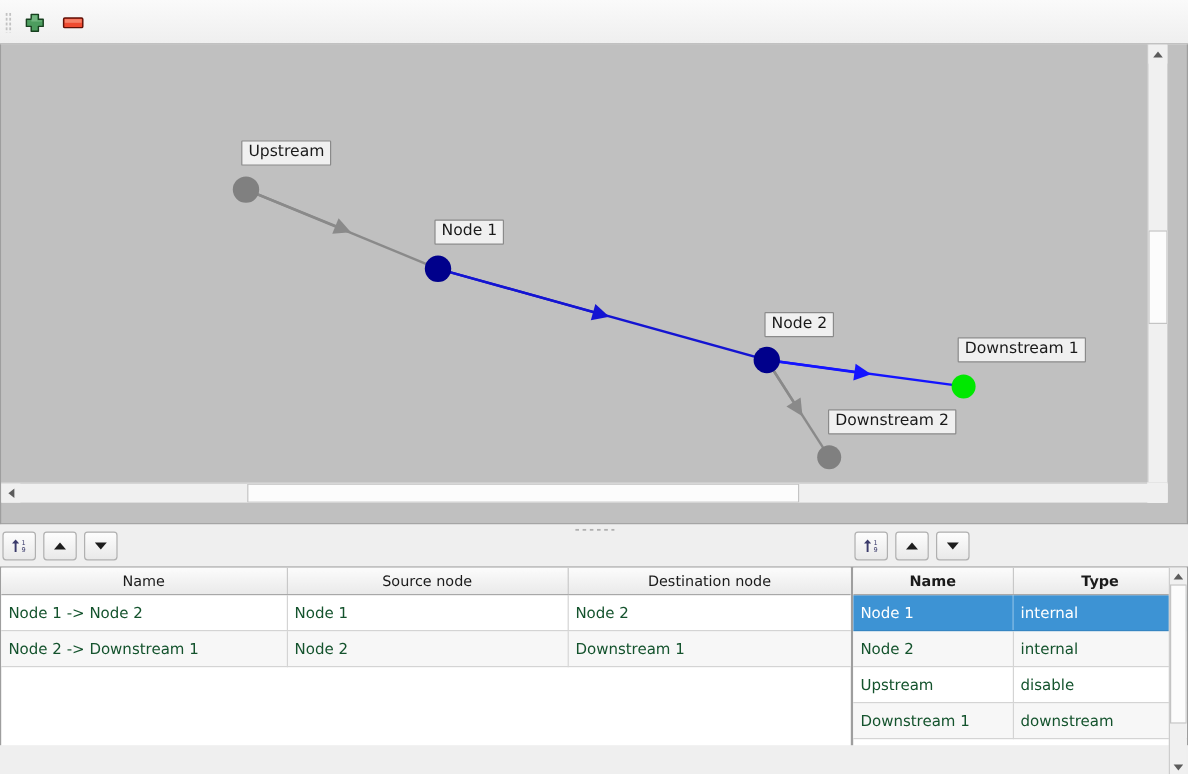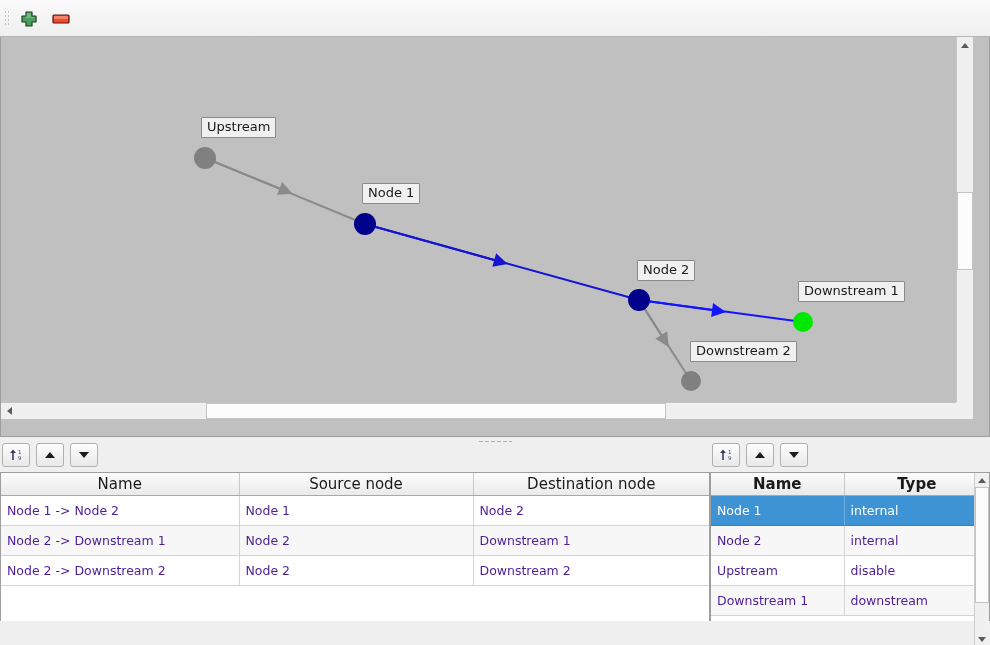--- a/index.html
+++ b/index.html
@@ -103,30 +103,30 @@
   }
   .tw-left{left:0;width:710px;height:176px;}
   .tw-right{left:0;width:280px;height:176px;}
 
   table{border-collapse:collapse;width:100%;table-layout:fixed;}
   th{
     background:linear-gradient(#fcfcfc,#eaeaea);
     border-right:1px solid #c8c8c8;
     border-bottom:1px solid #a8a8a8;
     font-weight:normal;
-    font-size:15px;
+    font-size:12px;
     height:22px;padding:0;text-align:center;color:#1a1a1a;
   }
   th:last-child{border-right:none;text-align:center;}
   .tw-right th{font-weight:bold;}
   td{
     height:29px;padding:0 6px;
     border-right:1px solid #d4d4d4;
     border-bottom:1px solid #d4d4d4;
-    font-size:12.5px;color:#4c1d95;
+    font-size:12.5px;color:#14532d;
     white-space:nowrap;overflow:hidden;text-overflow:ellipsis;
   }
   td:last-child{border-right:none;}
   tbody tr:nth-child(odd) td{background:#ffffff;}
   tbody tr:nth-child(even) td{background:#f7f7f7;}
   tbody tr.sel td{background:#3d93d4;color:#ffffff;border-right-color:#6fb0e0;border-bottom-color:#3685c2;}
 
   .rt-vsb{
     position:absolute;right:0;top:0;width:15px;height:174px;
     background:#f0f0f0;border-left:1px solid #cdcdcd;box-sizing:border-box;z-index:5;
@@ -289,25 +289,20 @@
           <tr>
             <td>Node 1 -&gt; Node 2</td>
             <td>Node 1</td>
             <td>Node 2</td>
           </tr>
           <tr>
             <td>Node 2 -&gt; Downstream 1</td>
             <td>Node 2</td>
             <td>Downstream 1</td>
           </tr>
-          <tr>
-            <td>Node 2 -&gt; Downstream 2</td>
-            <td>Node 2</td>
-            <td>Downstream 2</td>
-          </tr>
         </tbody>
       </table>
     </div>
   </div>
 
   <div class="pane pane-right">
     <div class="btnbar" style="left:2px;">
 
       <div class="tbtn">
         <svg width="16" height="16" viewBox="0 0 16 16">

